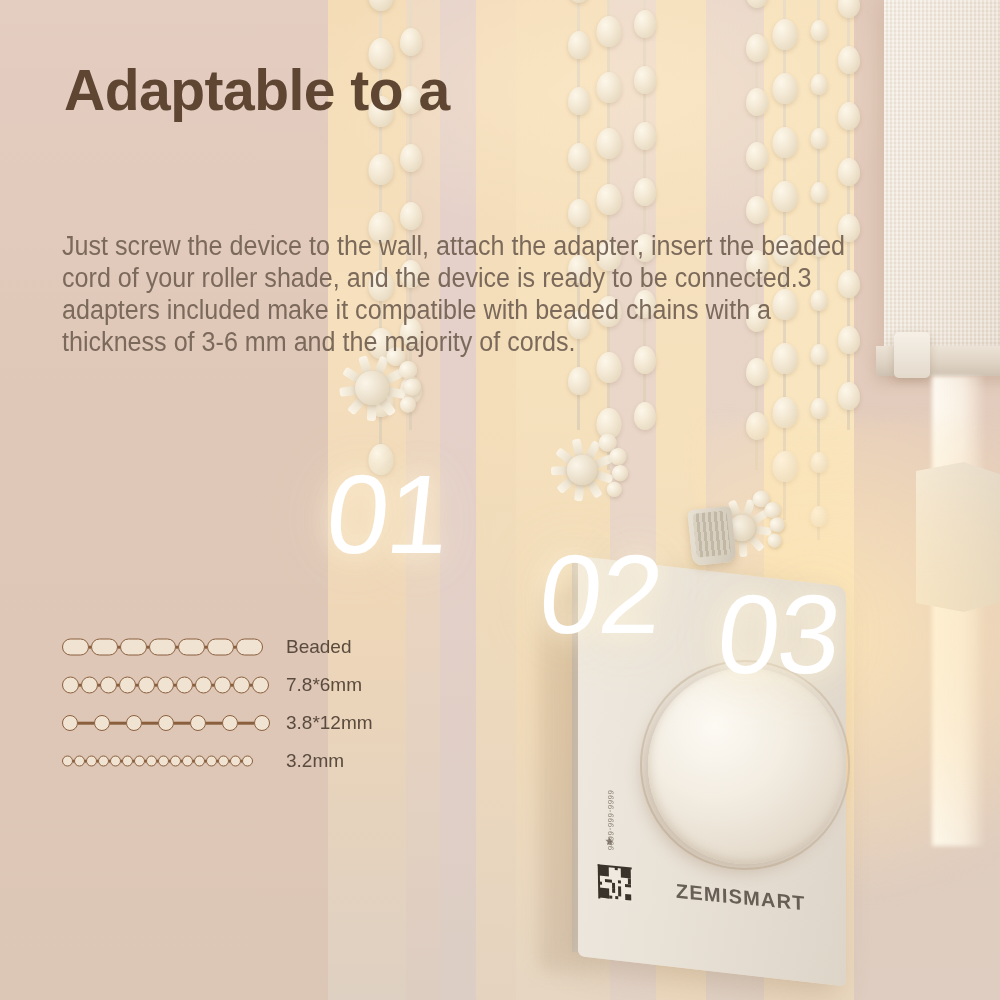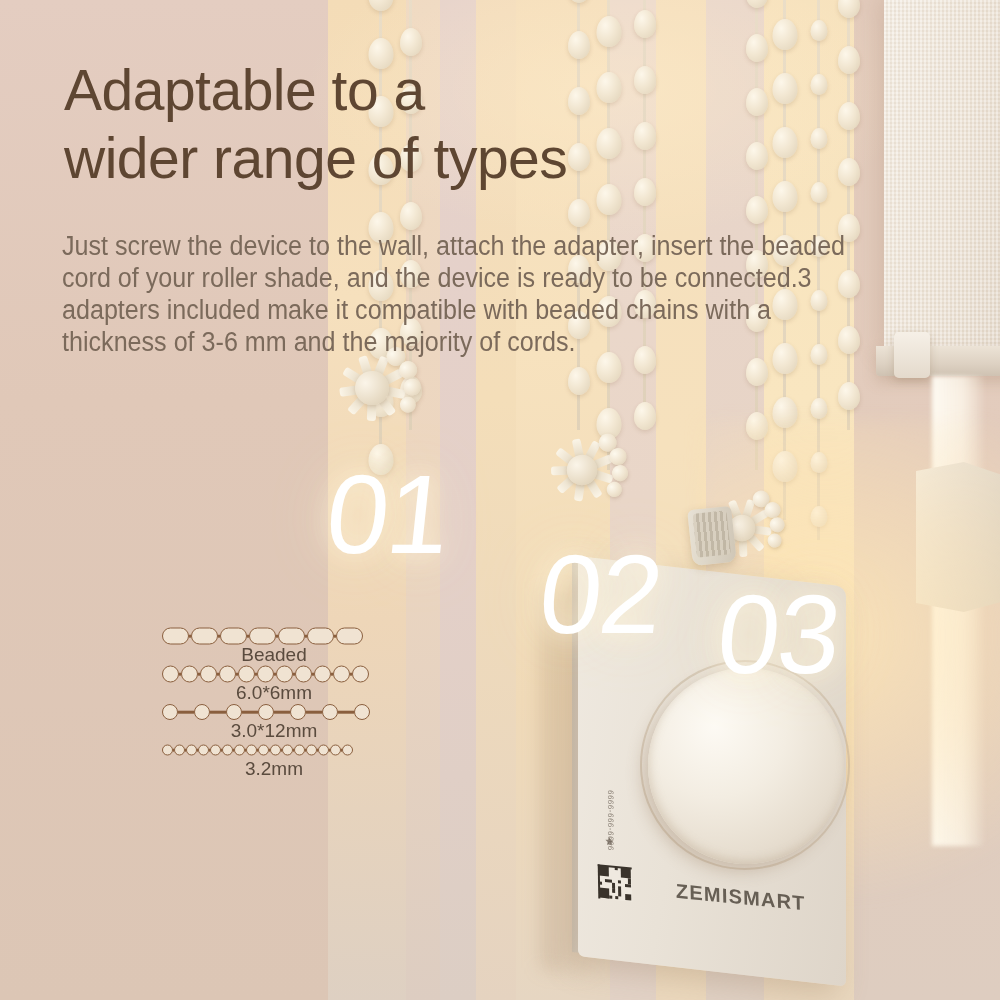--- a/index.html
+++ b/index.html
@@ -188,21 +188,21 @@
   }
   .sp-ball{
     position:absolute; border-radius:50%;
     background:radial-gradient(circle at 35% 30%, #fdf9ee, #efe3ce 55%, #ddcfb6 100%);
     box-shadow:0 2px 4px rgba(150,122,88,.28);
   }
 
   
   .headline{
     position:absolute; left:64px; top:56px; width:700px;
-    font-size:57px; line-height:68px; font-weight:400;
+    font-size:57px; line-height:68px; font-weight:700;
     color:#5e4632; letter-spacing:-0.5px;
     font-family:"Liberation Sans", sans-serif;
   }
   .headline div{ white-space:nowrap; }
   .bodytext{
     position:absolute; left:62px; top:230px; width:860px;
     font-size:27px; line-height:32px; color:#7b6a5b;
     font-family:"Liberation Sans", sans-serif;
     font-stretch:condensed;
     transform:scaleX(.93); transform-origin:left top;
@@ -218,21 +218,21 @@
   .n01{ left:327px; top:450px; font-size:112px; transform:skewX(-6deg); }
   .n02{ left:540px; top:530px; font-size:112px; transform:skewX(-6deg); }
   .n03{ left:718px; top:570px; font-size:112px; transform:skewX(-6deg); }
 
   
   .legend{ position:absolute; left:62px; top:628px; width:400px; }
   .legend-title{
     font-size:22px; font-weight:700; color:#6a513c; letter-spacing:-0.2px;
     margin-bottom:22px;
   }
-  .lrow{ display:flex; align-items:center; height:38px;flex-direction:column; }
+  .lrow{ display:flex; align-items:center; height:38px; }
   .lswatch{ width:200px; height:30px; position:relative; }
   .llabel{
     margin-left:24px; font-size:19px; color:#5a4b3e;
     font-family:"Liberation Sans", sans-serif;
   }
   .link{
     position:absolute; top:50%; transform:translateY(-50%);
     background:#f0e3d2; border:1.8px solid #8a5f3e;
   }
   .conn{
@@ -453,21 +453,20 @@
       <i style="left: 26.6px; top: 26.6px; width: 6.4px; height: 6.4px;"></i>
       <i style="left: 17px; top: 29.8px; width: 3.2px; height: 3.2px;"></i>
       <i style="left: 10.6px; top: 29.8px; width: 3.2px; height: 3.2px;"></i>
       <i style="left: 29.8px; top: 10.6px; width: 3.2px; height: 6.4px;"></i>
       <i style="left: 7.4px; top: 29.8px; width: 3.2px; height: 3.2px;"></i>
     </div>
   <div class="brand">ZEMISMART</div>
 
   <div class="headline">
     <div>Adaptable to a</div>
-    <div>wider range of types</div>
   </div>
 
   <div class="bodytext">Just screw the device to the wall, attach the adapter, insert the beaded cord of your roller shade, and the device is ready to be connected.3 adapters included make it compatible with beaded chains with a thickness of 3-6 mm and the majority of cords.</div>
 
   <div class="bignum n01">01</div>
   <div class="bignum n02">02</div>
   <div class="bignum n03">03</div>
 
   <div class="legend">
     <div id="legend-rows">
@@ -506,39 +505,39 @@
             <div class="link" style="left: 114px; width: 17px; height: 17px; border-radius: 50%; background: rgb(240, 227, 210); border-color: rgb(138, 95, 62);"></div>
             <div class="conn" style="left: 131px; width: 2px;"></div>
             <div class="link" style="left: 133px; width: 17px; height: 17px; border-radius: 50%; background: rgb(240, 227, 210); border-color: rgb(138, 95, 62);"></div>
             <div class="conn" style="left: 150px; width: 2px;"></div>
             <div class="link" style="left: 152px; width: 17px; height: 17px; border-radius: 50%; background: rgb(240, 227, 210); border-color: rgb(138, 95, 62);"></div>
             <div class="conn" style="left: 169px; width: 2px;"></div>
             <div class="link" style="left: 171px; width: 17px; height: 17px; border-radius: 50%; background: rgb(240, 227, 210); border-color: rgb(138, 95, 62);"></div>
             <div class="conn" style="left: 188px; width: 2px;"></div>
             <div class="link" style="left: 190px; width: 17px; height: 17px; border-radius: 50%; background: rgb(240, 227, 210); border-color: rgb(138, 95, 62);"></div>
           </div>
-          <div class="llabel">6.0*6mm</div>
+          <div class="llabel">7.8*6mm</div>
         </div>
         <div class="lrow">
           <div class="lswatch">
             <div class="link" style="left: 0px; width: 16px; height: 16px; border-radius: 50%; background: rgb(240, 227, 210); border-color: rgb(138, 95, 62);"></div>
             <div class="conn" style="left: 16px; width: 16px;"></div>
             <div class="link" style="left: 32px; width: 16px; height: 16px; border-radius: 50%; background: rgb(240, 227, 210); border-color: rgb(138, 95, 62);"></div>
             <div class="conn" style="left: 48px; width: 16px;"></div>
             <div class="link" style="left: 64px; width: 16px; height: 16px; border-radius: 50%; background: rgb(240, 227, 210); border-color: rgb(138, 95, 62);"></div>
             <div class="conn" style="left: 80px; width: 16px;"></div>
             <div class="link" style="left: 96px; width: 16px; height: 16px; border-radius: 50%; background: rgb(240, 227, 210); border-color: rgb(138, 95, 62);"></div>
             <div class="conn" style="left: 112px; width: 16px;"></div>
             <div class="link" style="left: 128px; width: 16px; height: 16px; border-radius: 50%; background: rgb(240, 227, 210); border-color: rgb(138, 95, 62);"></div>
             <div class="conn" style="left: 144px; width: 16px;"></div>
             <div class="link" style="left: 160px; width: 16px; height: 16px; border-radius: 50%; background: rgb(240, 227, 210); border-color: rgb(138, 95, 62);"></div>
             <div class="conn" style="left: 176px; width: 16px;"></div>
             <div class="link" style="left: 192px; width: 16px; height: 16px; border-radius: 50%; background: rgb(240, 227, 210); border-color: rgb(138, 95, 62);"></div>
           </div>
-          <div class="llabel">3.0*12mm</div>
+          <div class="llabel">3.8*12mm</div>
         </div>
         <div class="lrow">
           <div class="lswatch">
             <div class="link" style="left: 0px; width: 11px; height: 11px; border-radius: 50%; background: rgb(240, 227, 210); border-color: rgb(138, 95, 62);"></div>
             <div class="conn" style="left: 11px; width: 1px;"></div>
             <div class="link" style="left: 12px; width: 11px; height: 11px; border-radius: 50%; background: rgb(240, 227, 210); border-color: rgb(138, 95, 62);"></div>
             <div class="conn" style="left: 23px; width: 1px;"></div>
             <div class="link" style="left: 24px; width: 11px; height: 11px; border-radius: 50%; background: rgb(240, 227, 210); border-color: rgb(138, 95, 62);"></div>
             <div class="conn" style="left: 35px; width: 1px;"></div>
             <div class="link" style="left: 36px; width: 11px; height: 11px; border-radius: 50%; background: rgb(240, 227, 210); border-color: rgb(138, 95, 62);"></div>

